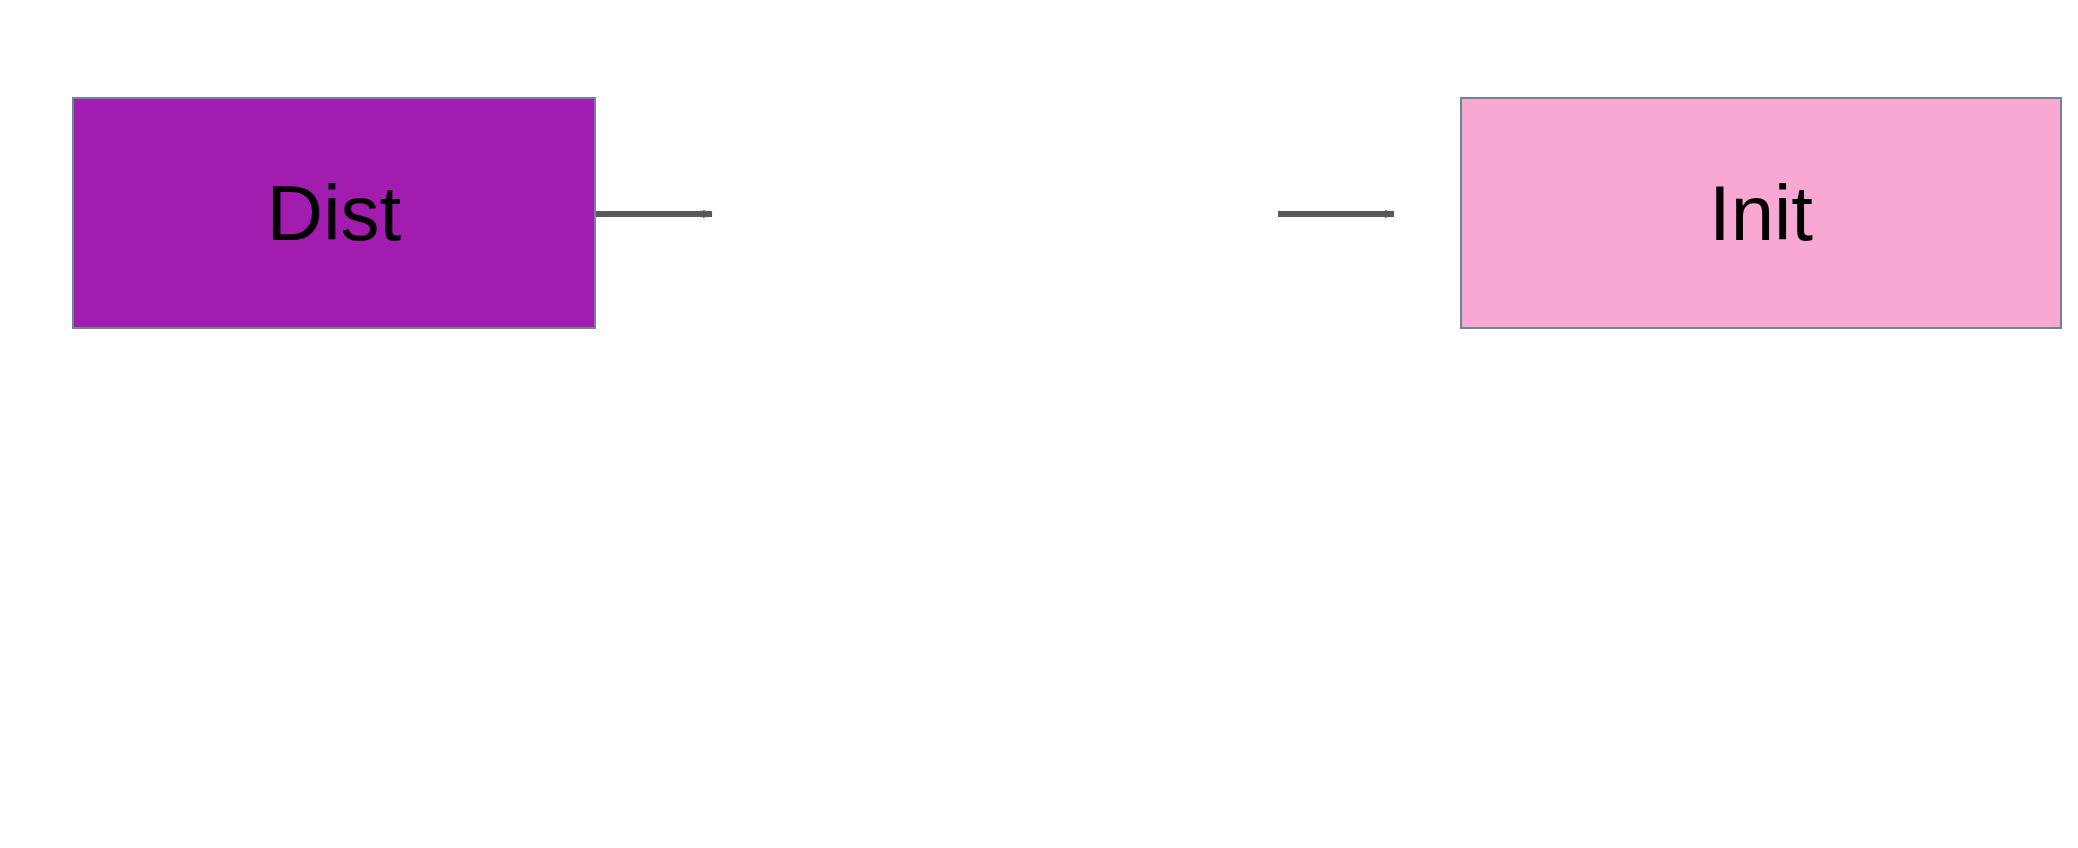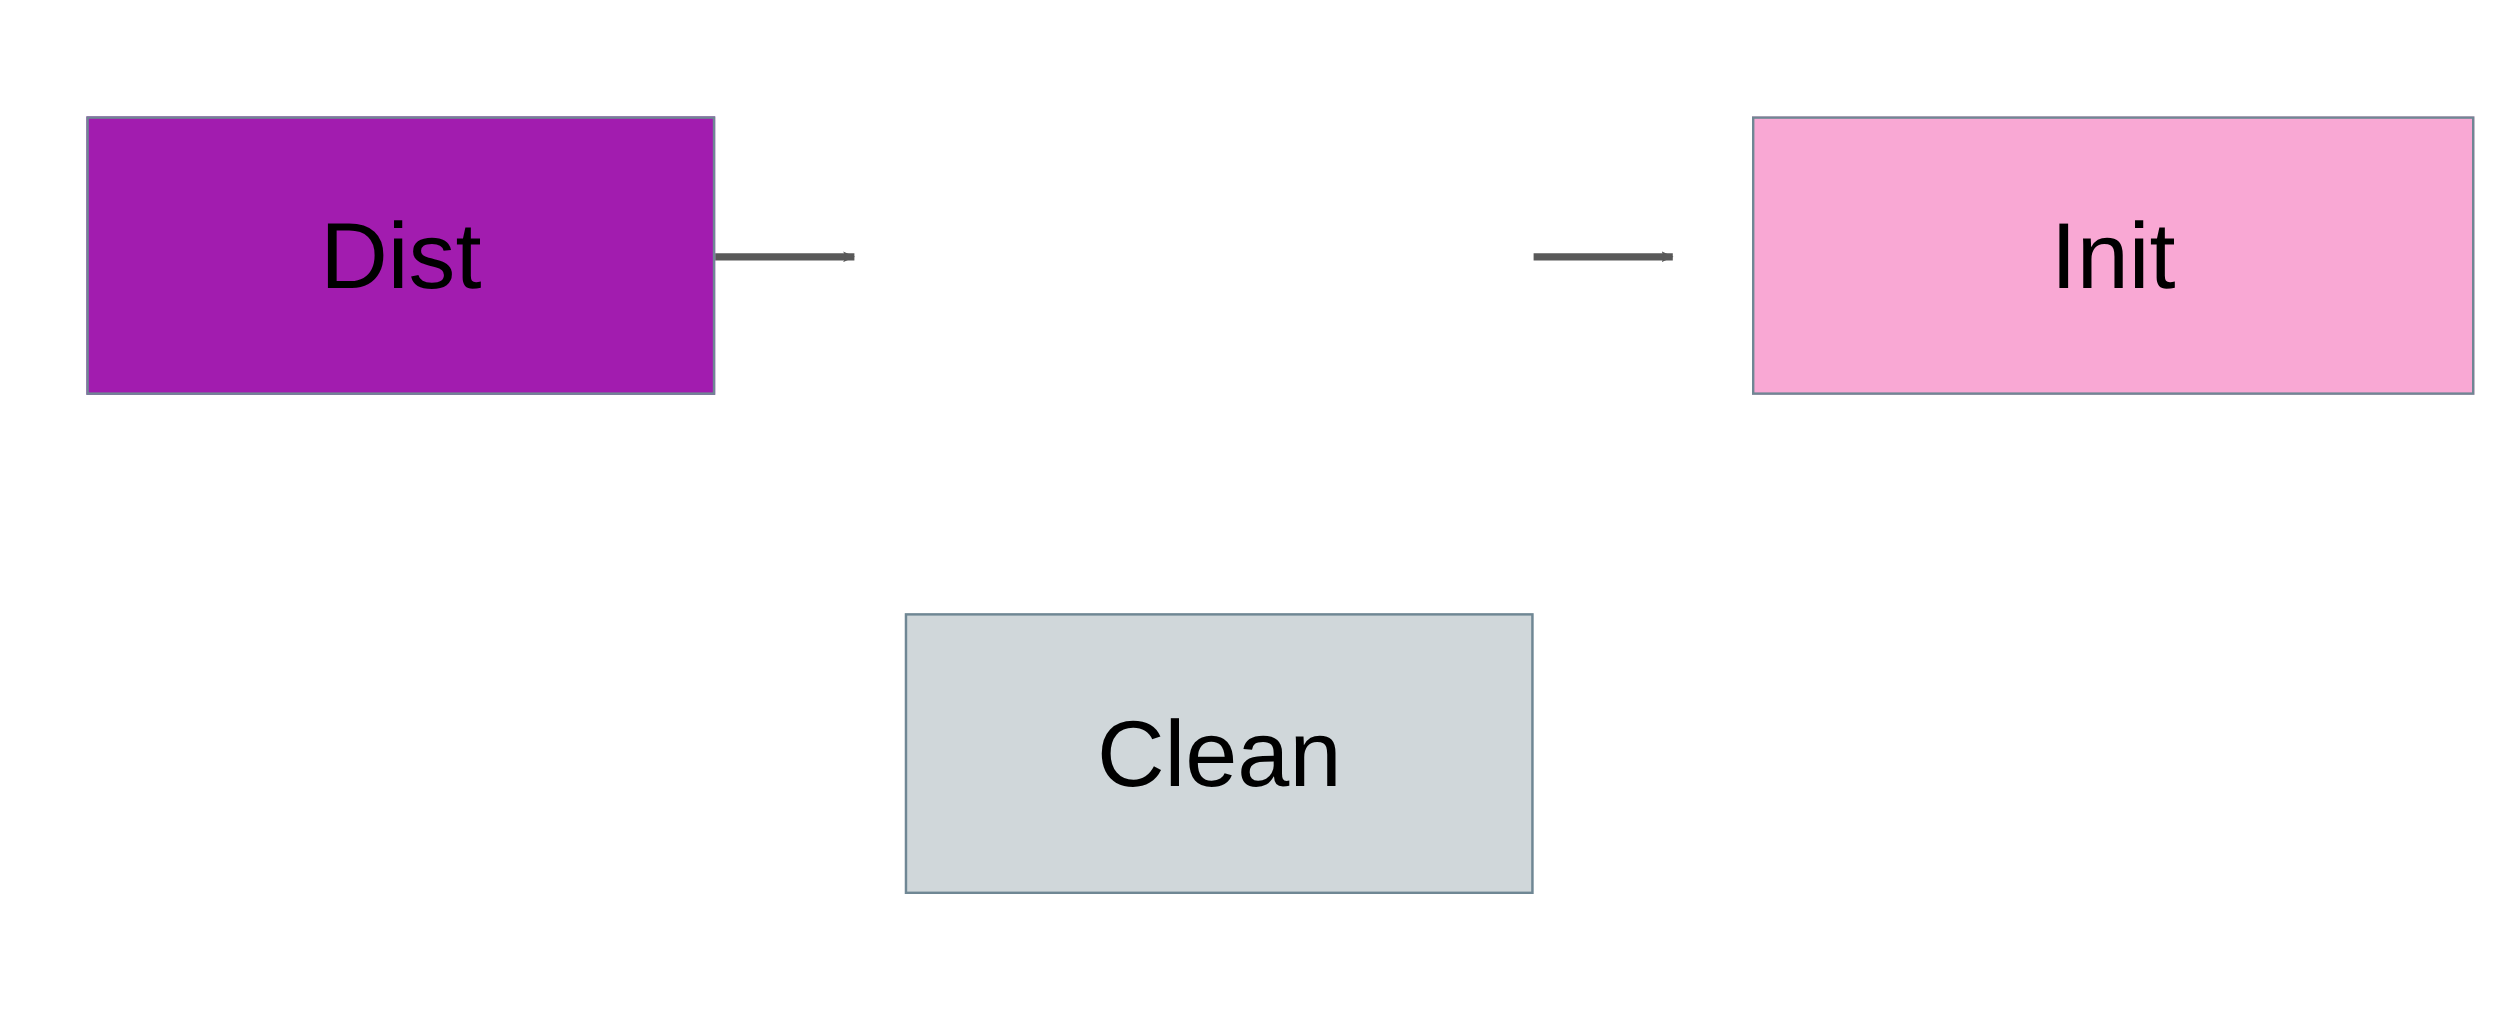--- a/index.html
+++ b/index.html
@@ -81,17 +81,14 @@
 
   <div class="node" id="node-dist" style="left: 72px; top: 97px; width: 524px; height: 232px; background: #a21caf; border: 2px solid rgb(111, 135, 148);">
     <span class="node-label" style="color: rgb(0, 0, 0); font-size: 78px;">Dist</span>
   </div>
 
 
   <div class="node" id="node-init" style="left: 1436px; top: 97px; width: 602px; height: 232px; background: #f9a8d4; border: 2px solid rgb(111, 135, 148); margin-left: 24px;">
     <span class="node-label" style="color: rgb(0, 0, 0); font-size: 78px;">Init</span>
   </div>
 
-  <div class="node" id="node-clean" style="left: 754px; top: 511px; width: 524px; height: 234px; background: rgb(208, 215, 218); border: 2px solid rgb(111, 135, 148);">
-    <span class="node-label" style="color: rgb(0, 0, 0); font-size: 78px;">Clean</span>
-  </div>
 
 </div>
 
 </body></html>

